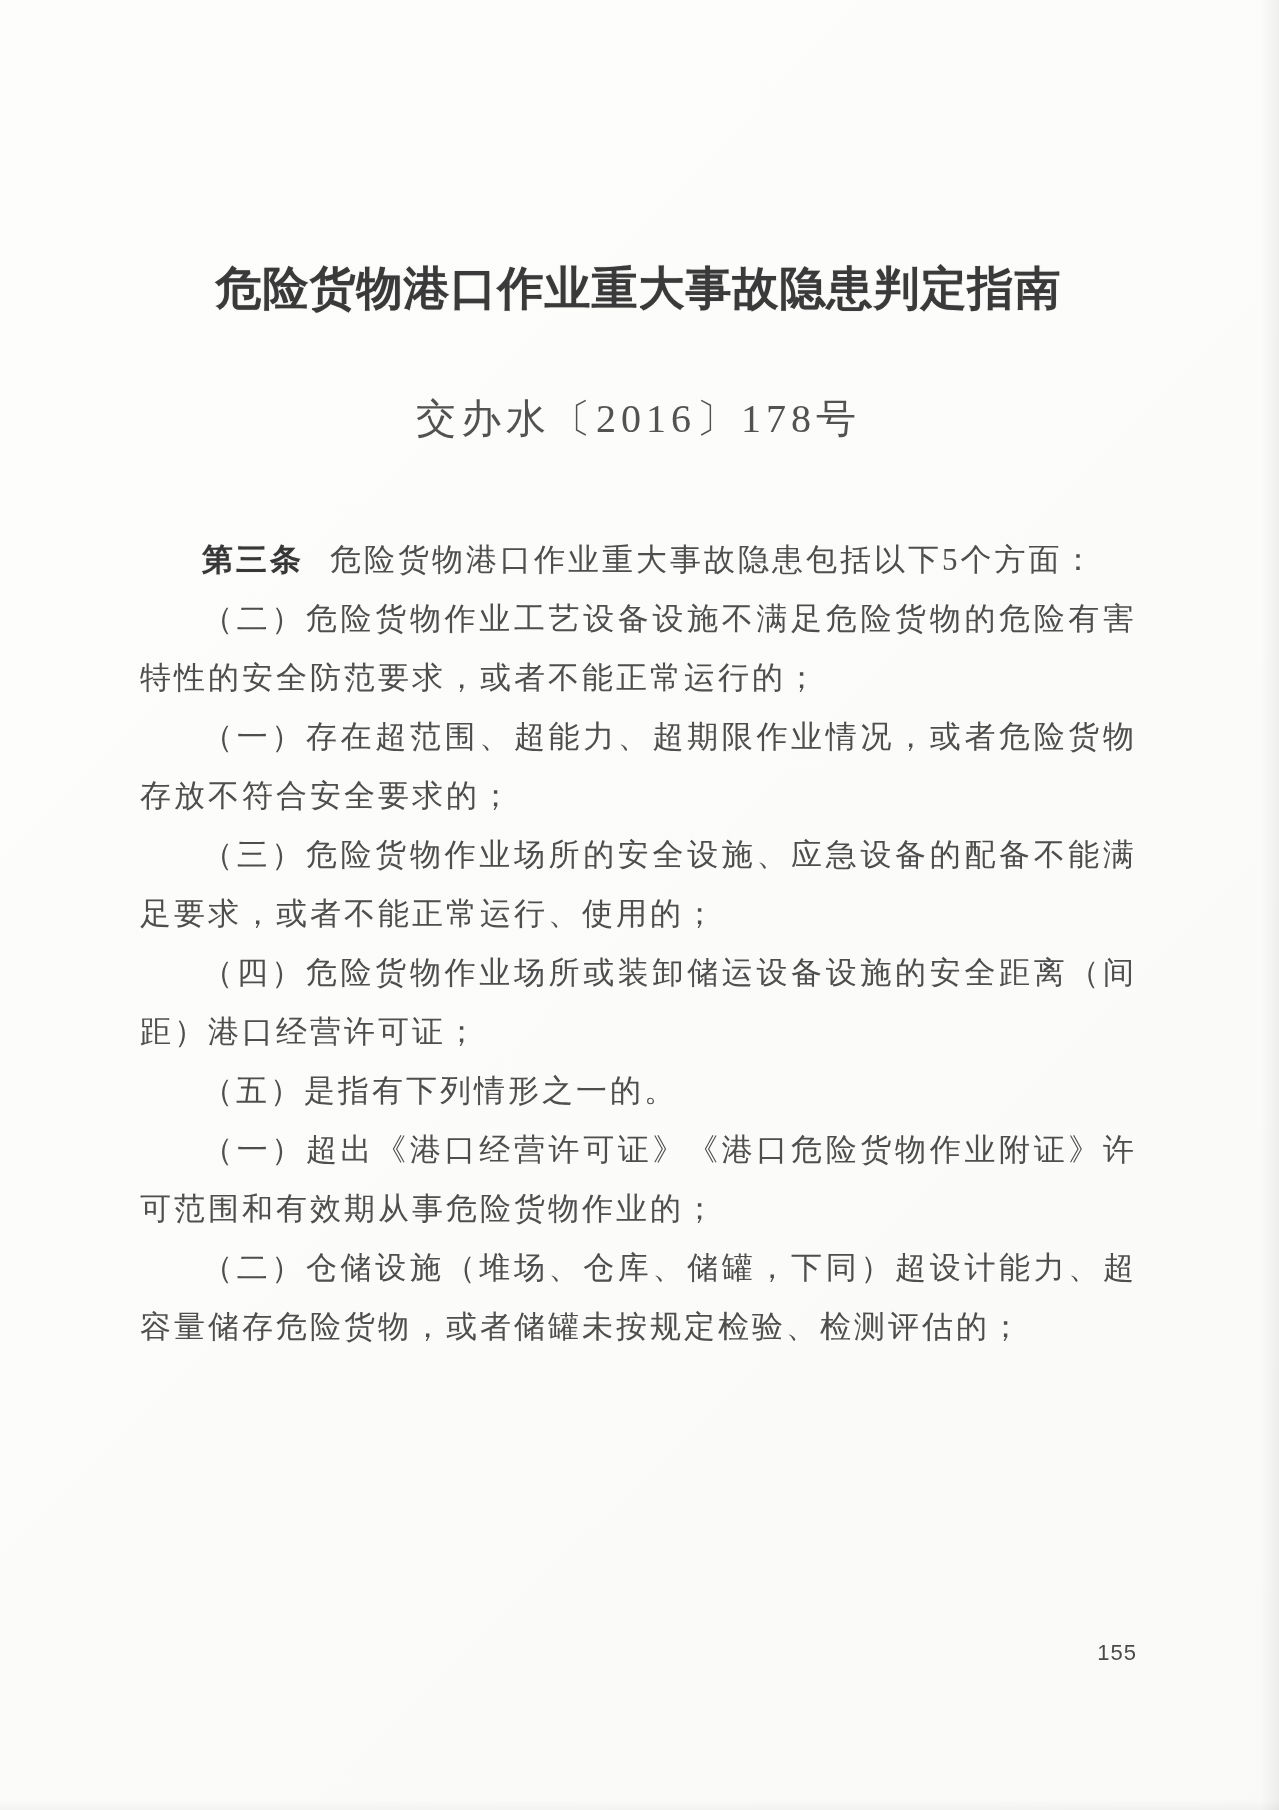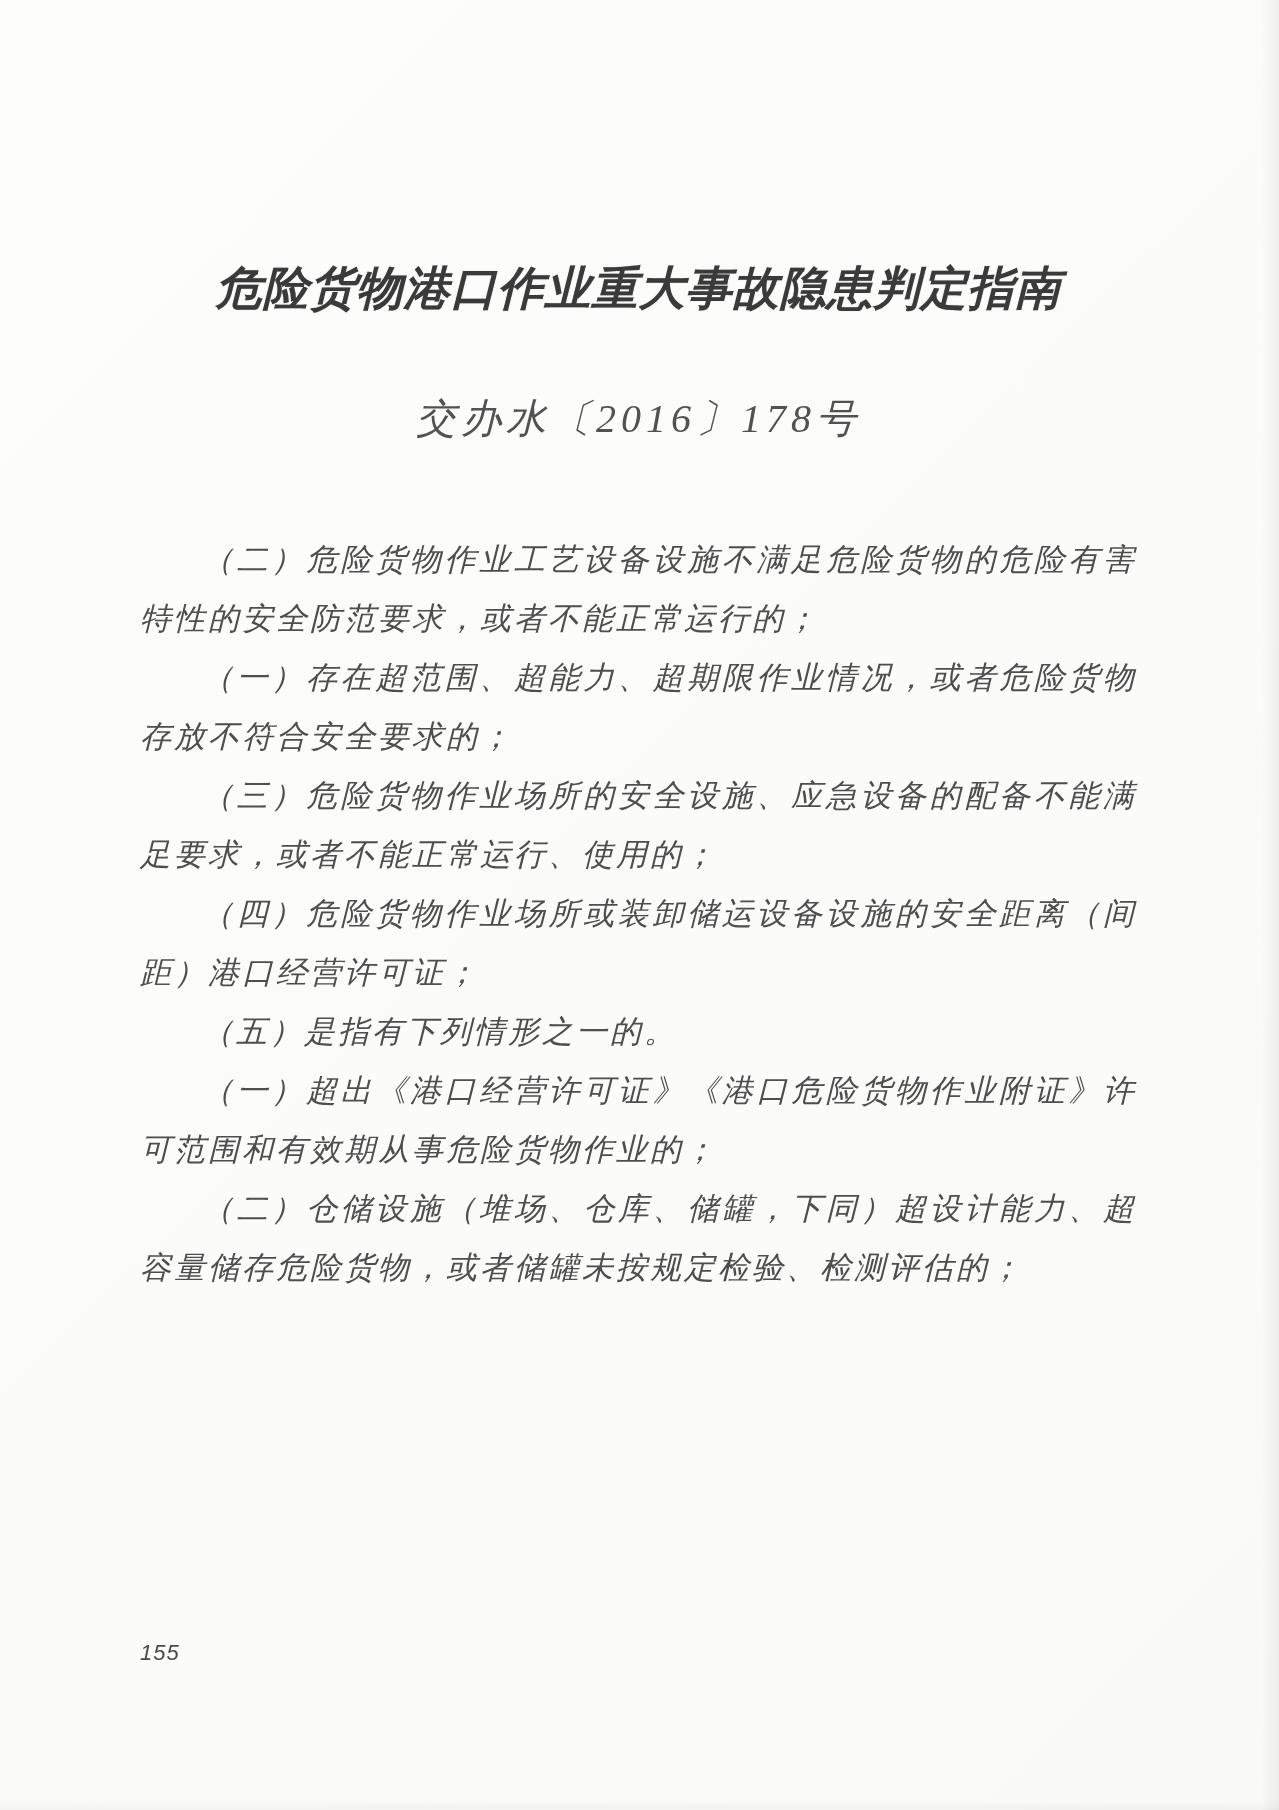--- a/index.html
+++ b/index.html
@@ -12,21 +12,20 @@
     background: #fcfcfb;
     position: relative;
     overflow: hidden;
     font-family: "Liberation Serif", serif;
     color: #4c4c4c;
   }
   .page {
     position: absolute;
     inset: 0;
     background: linear-gradient(135deg, #fdfdfc 0%, #fbfbfa 60%, #f9f9f8 100%);
-    font-style: italic;
   }
   .scan-edge-right {
     position: absolute;
     top: 0;
     right: 0;
     width: 18px;
     height: 100%;
     background: linear-gradient(to right, rgba(0,0,0,0), rgba(0,0,0,0.05));
   }
   .scan-edge-bottom {
@@ -85,38 +84,39 @@
     font-weight: bold;
     color: #373737;
     margin-right: 26px;
     text-shadow: 0 0 1px rgba(40,40,40,0.3);
   }
   .page-number {
     position: absolute;
     top: 1638px;
     left: 140px;
     width: 997px;
-    text-align: left;
+    text-align: right;
     font-family: "Liberation Sans", sans-serif;
     font-size: 22px;
     line-height: 30px;
     color: #4a4a4a;
     letter-spacing: 1px;
   }
 </style>
 </head>
 <body>
 
 <div class="page">
 
   <h1 class="doc-title">危险货物港口作业重大事故隐患判定指南</h1>
 
   <div class="doc-number">交办水〔2016〕178号</div>
 
   <div class="doc-body">
+  <p class="para"><b class="para-lead">第三条</b><span class="para-text">危险货物港口作业重大事故隐患包括以下5个方面：</span></p>
 
   <p class="para"><span class="para-text">（二）危险货物作业工艺设备设施不满足危险货物的危险有害特性的安全防范要求，或者不能正常运行的；</span></p>
 
   <p class="para"><span class="para-text">（一）存在超范围、超能力、超期限作业情况，或者危险货物存放不符合安全要求的；</span></p>
 
   <p class="para"><span class="para-text">（三）危险货物作业场所的安全设施、应急设备的配备不能满足要求，或者不能正常运行、使用的；</span></p>
 
   <p class="para"><span class="para-text">（四）危险货物作业场所或装卸储运设备设施的安全距离（间距）港口经营许可证；</span></p>
 
   <p class="para"><span class="para-text">（五）是指有下列情形之一的。</span></p>

